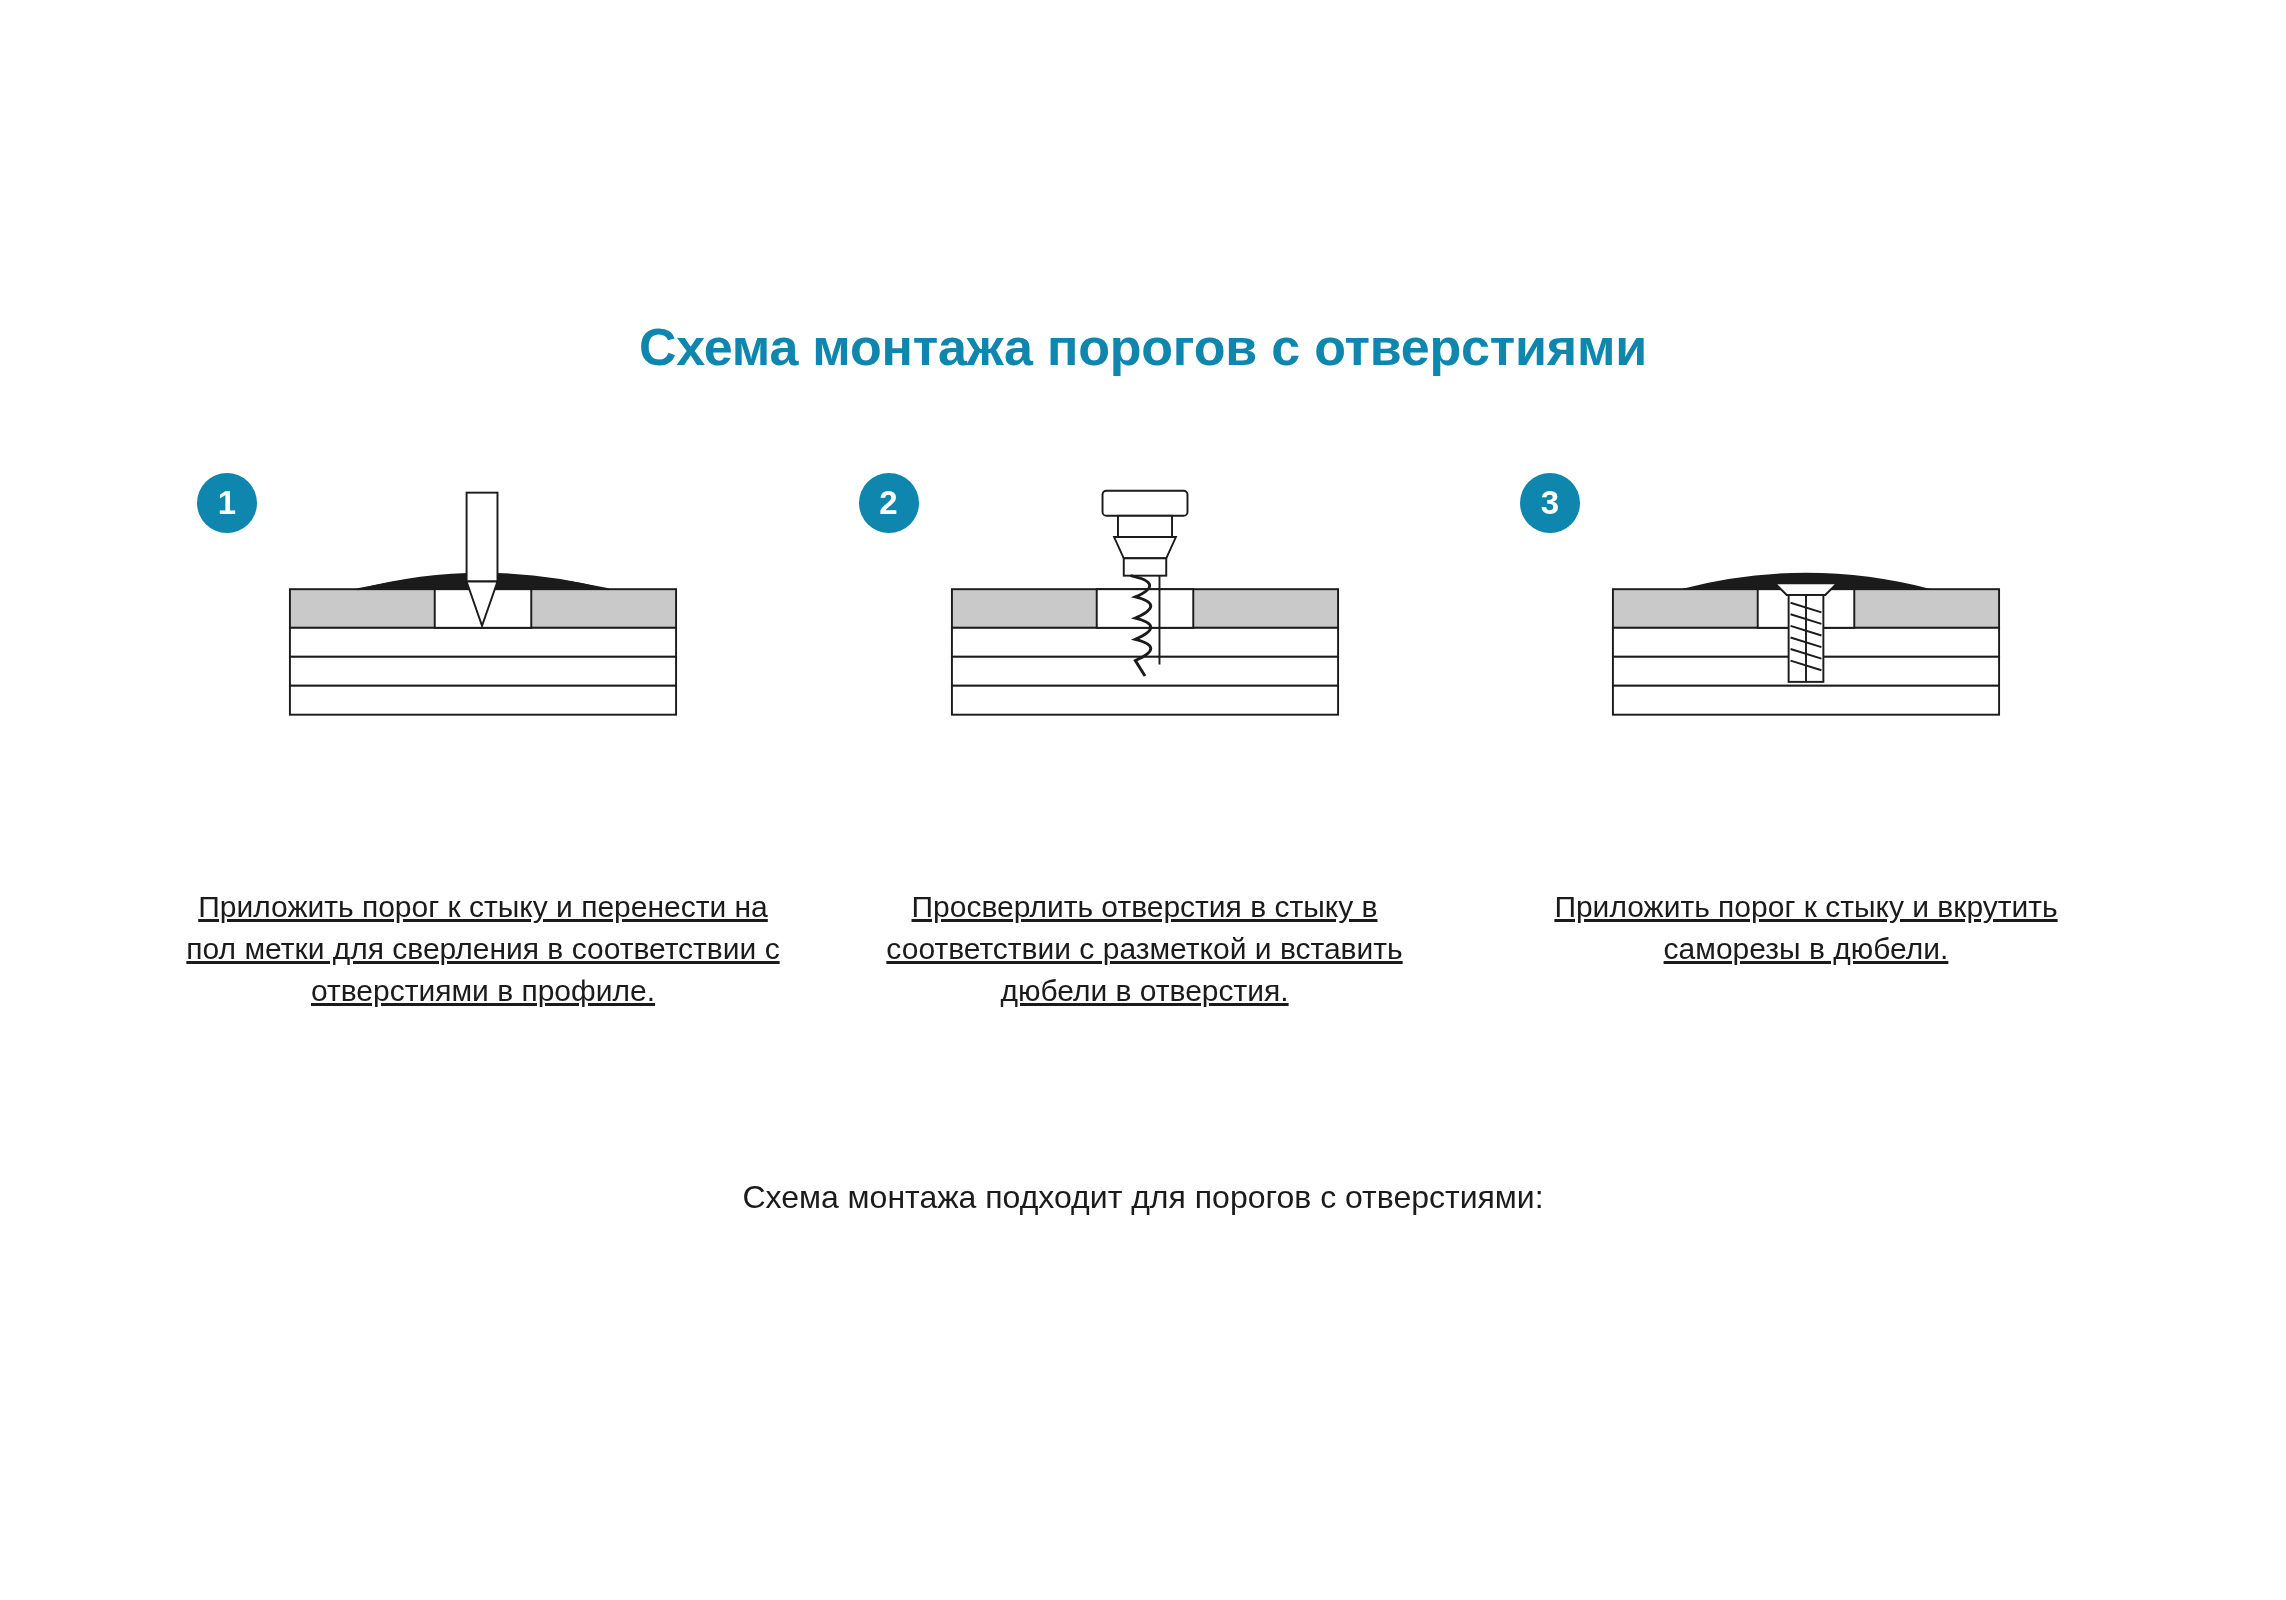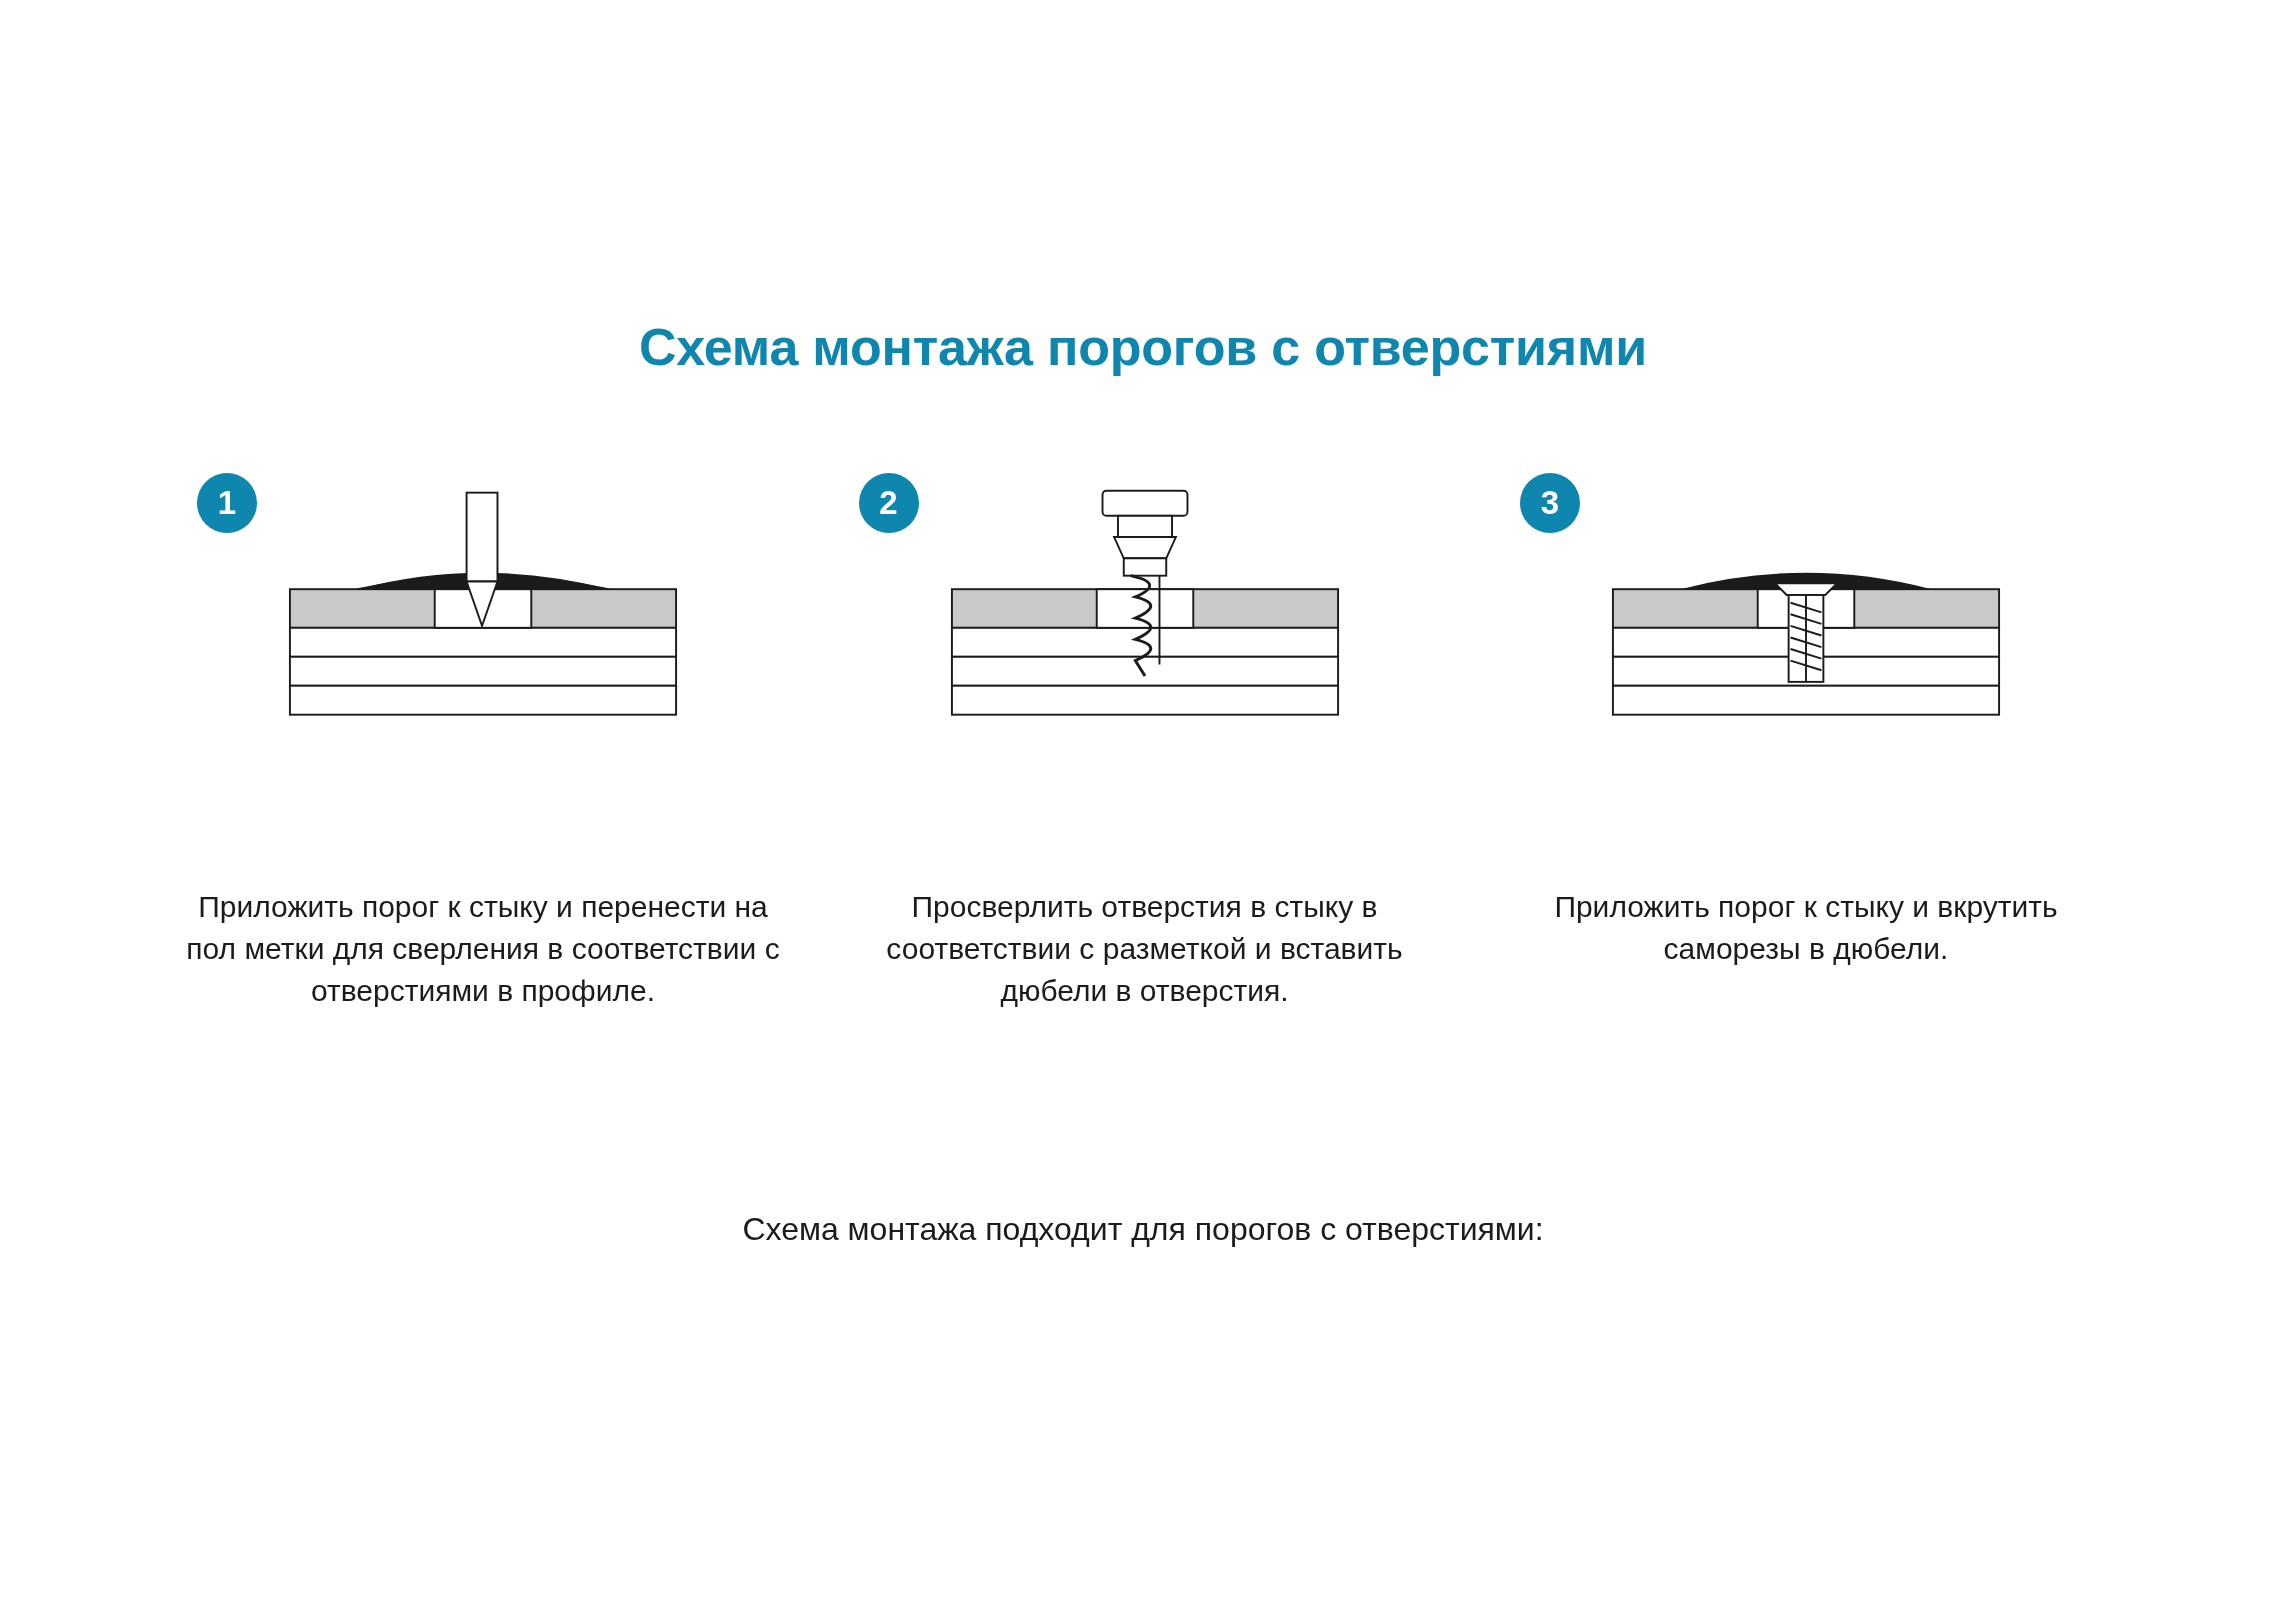--- a/index.html
+++ b/index.html
@@ -68,28 +68,28 @@
     left: 50%;
     transform: translateX(-50%);
     top: 0;
   }
   .caption {
     margin-top: 17.4px;
     text-align: center;
     font-size: 30px;
     line-height: 42px;
     color: #1b1b1b;
+    text-decoration: underline;
   }
   .footer {
     position: absolute;
     top: 1173px;
     left: 0;
     width: 2286px;
     text-align: center;
-    margin-top: 32px;
   }
   .footer-line1 {
     font-size: 32px;
     line-height: 48px;
     color: #1b1b1b;
   }
   .footer-line2 {
     font-size: 32px;
     line-height: 48px;
     color: #1b1b1b;

